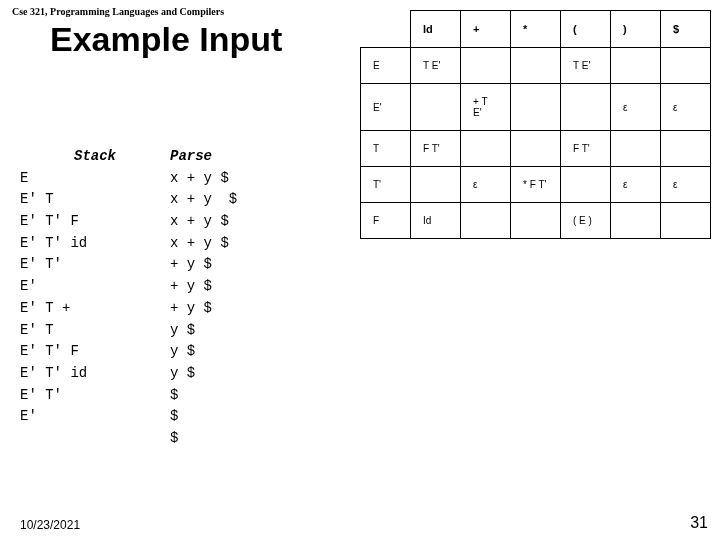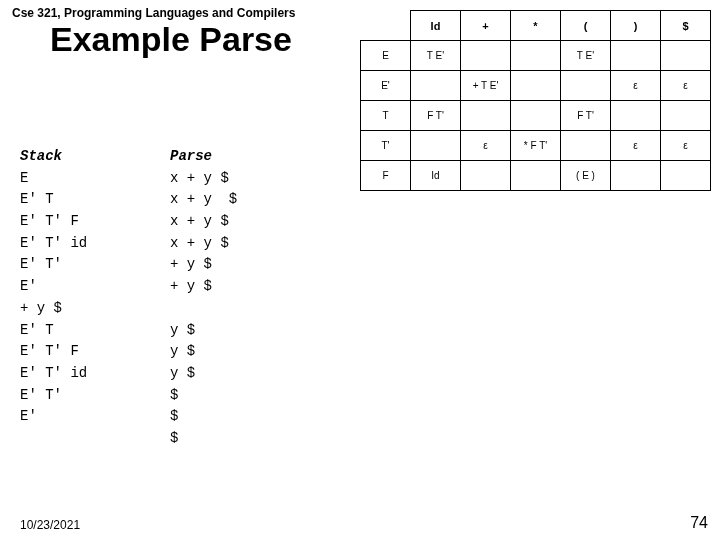--- a/index.html
+++ b/index.html
@@ -9,22 +9,23 @@
     height: 540px;
     background: #fff;
     font-family: Arial, Helvetica, sans-serif;
     position: relative;
     overflow: hidden;
   }
   .course {
     position: absolute;
     top: 6px;
     left: 12px;
-    font-size: 12px;
+    font-size: 10px;
     font-weight: bold;
+    font-family: Liberation Serif, serif;
   }
   .title {
     position: absolute;
     top: 20px;
     left: 50px;
     font-size: 34px;
     font-weight: bold;
   }
   .date {
     position: absolute;
@@ -43,68 +44,68 @@
     top: 146px;
     left: 20px;
     font-family: "Courier New", monospace;
     font-size: 14px;
     line-height: 1.55;
   }
   .trace-head {
     font-weight: bold;
     font-style: italic;
   }
-  .trace .hrow { display: flex; }
+  .trace .hrow { display: flex; text-align: center; }
   .trace .hrow .col-stack { width: 150px; }
   .trace .hrow .col-input { }
   .trace .drow { display: flex; white-space: pre; }
   .trace .drow .col-stack { width: 150px; }
   .trace .drow .col-input { }
   .parse-table {
     position: absolute;
     top: 10px;
     left: 360px;
     border-collapse: collapse;
     font-family: Arial, sans-serif;
   }
   .parse-table th, .parse-table td {
     border: 1px solid #000;
     width: 50px;
     height: 30px;
-    text-align: center;
+    text-align: left;
     vertical-align: middle;
     font-size: 10px;
     font-weight: normal;
-    padding: 4px;
+    padding: 12px;
   }
   .parse-table th { font-weight: bold; font-size: 11px; }
   .parse-table th.corner { border-top: none; border-left: none; }
   .parse-table td.rowhead { font-size: 10px; }
 </style>
 </head>
 <body>
 
 <div class="course">Cse 321, Programming Languages and Compilers</div>
-<div class="title">Example Parse</div>
+<div class="title">Example Input</div>
 <div class="date">10/23/2021</div>
-<div class="pagenum">74</div>
+<div class="pagenum">31</div>
 
 <div class="trace">
   <div class="hrow">
     <div class="col-stack trace-head">Stack</div>
     <div class="col-input trace-head">Parse</div>
   </div>
   <div id="trace-rows">
       <div class="drow"><div class="col-stack">E</div><div class="col-input">x + y $</div></div>
       <div class="drow"><div class="col-stack">E' T</div><div class="col-input">x + y  $</div></div>
       <div class="drow"><div class="col-stack">E' T' F</div><div class="col-input">x + y $</div></div>
       <div class="drow"><div class="col-stack">E' T' id</div><div class="col-input">x + y $</div></div>
       <div class="drow"><div class="col-stack">E' T'</div><div class="col-input">+ y $</div></div>
       <div class="drow"><div class="col-stack">E'</div><div class="col-input">+ y $</div></div>
-      <div class="drow"><div class="col-input">+ y $</div></div>
+      <div class="drow"><div class="col-stack">E' T +</div><div class="col-input">+ y $</div></div>
       <div class="drow"><div class="col-stack">E' T</div><div class="col-input">y $</div></div>
       <div class="drow"><div class="col-stack">E' T' F</div><div class="col-input">y $</div></div>
       <div class="drow"><div class="col-stack">E' T' id</div><div class="col-input">y $</div></div>
       <div class="drow"><div class="col-stack">E' T'</div><div class="col-input">$</div></div>
       <div class="drow"><div class="col-stack">E'</div><div class="col-input">$</div></div>
       <div class="drow"><div class="col-stack"></div><div class="col-input">$</div></div>
     </div>
 </div>
 
 <table class="parse-table">

